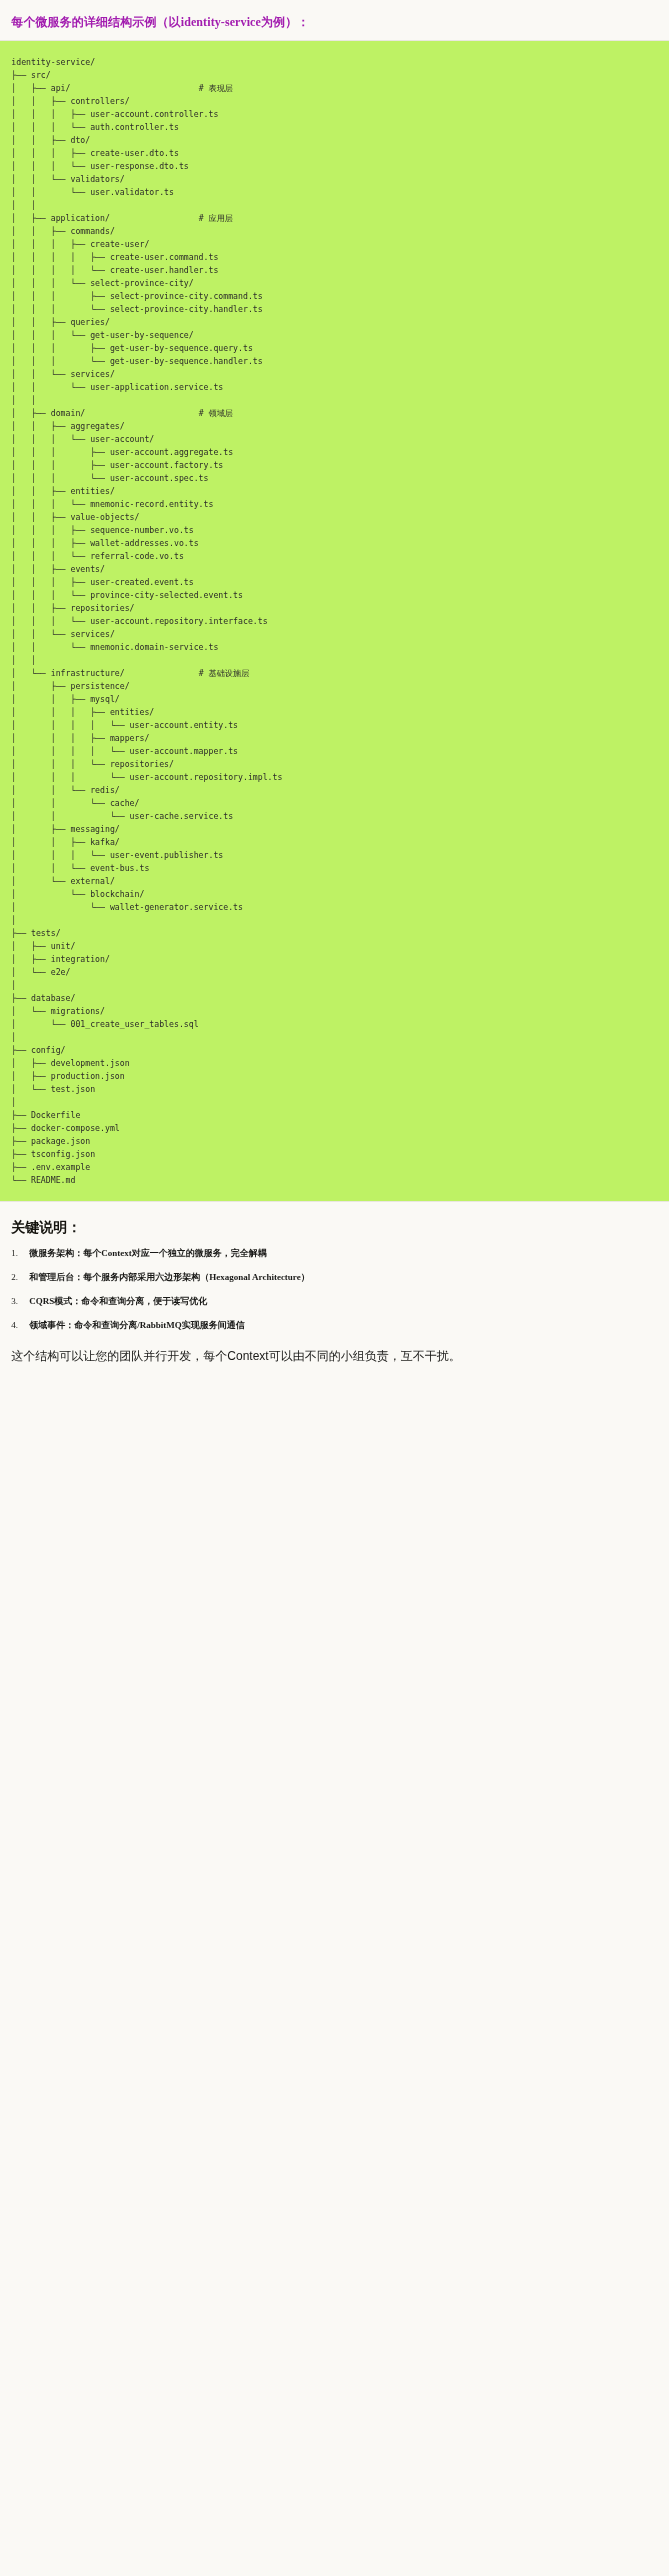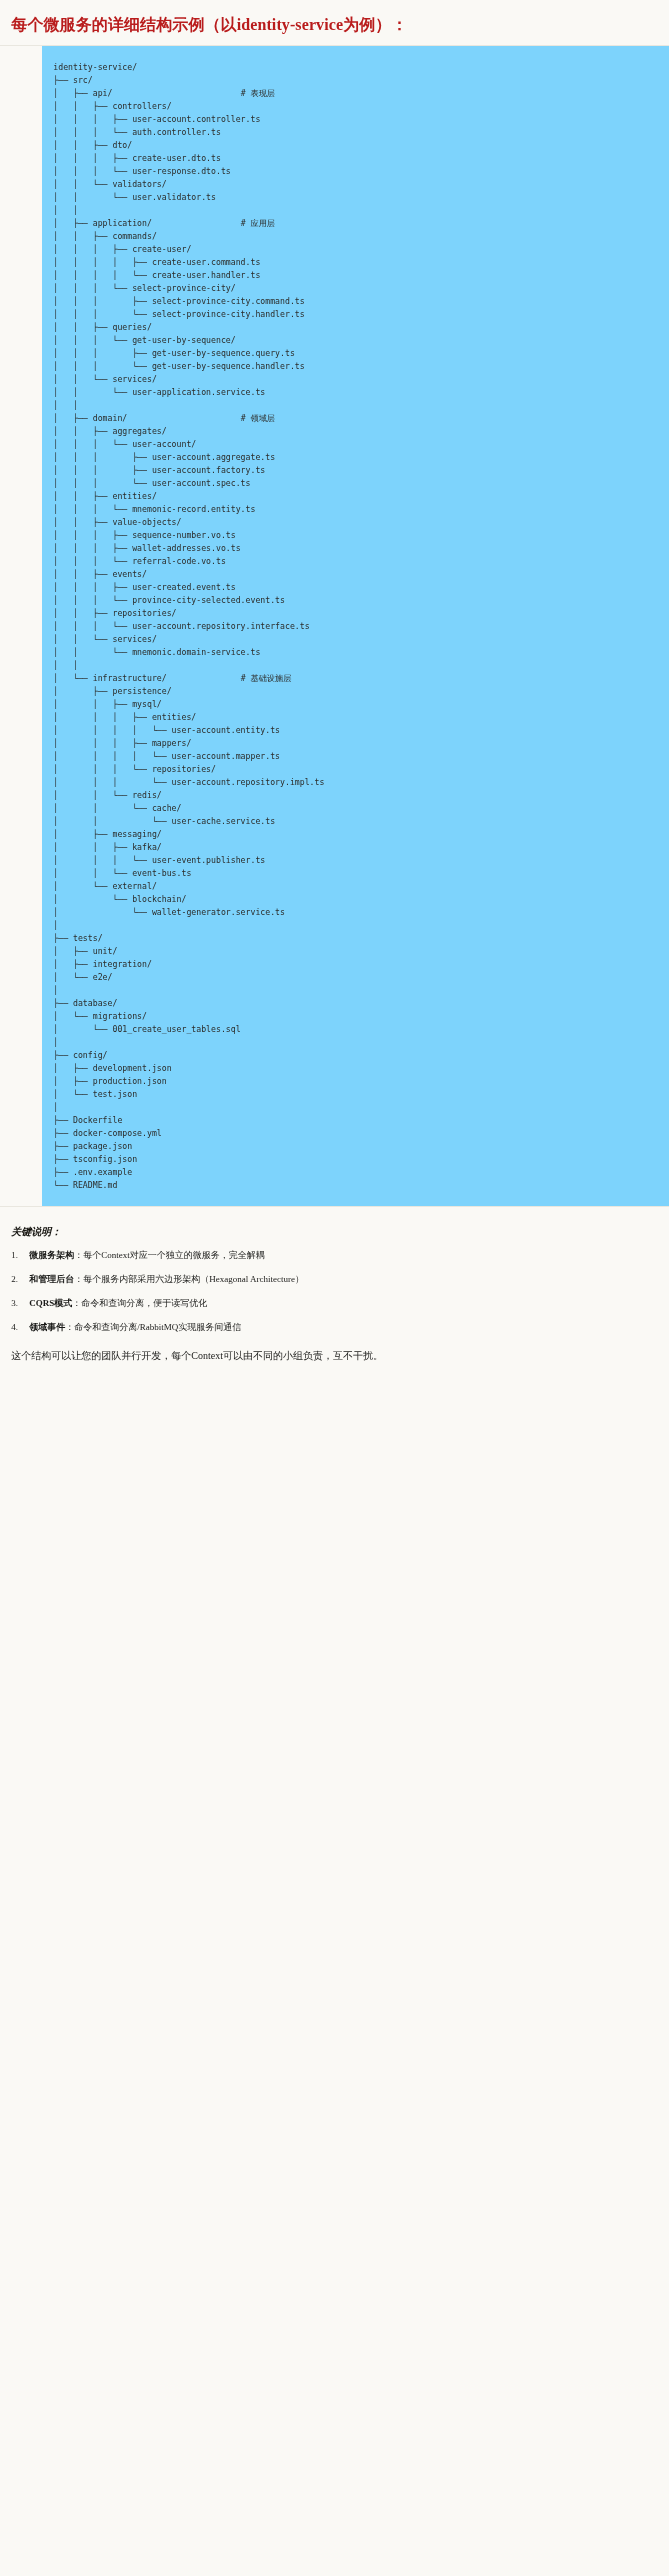--- a/index.html
+++ b/index.html
@@ -17,34 +17,33 @@
   }
 
   
   .page-header {
     padding: 13.8px 11.3px 10px 11.3px;
     background: #faf9f5;
     border-bottom: 0.6px solid #e9e7df;
   }
   .page-title {
     font-family: "Liberation Serif", serif;
-    font-size: 16px;
+    font-size: 12px;
     font-weight: bold;
     line-height: 1.35;
-    color: #b91c1c;
+    color: #a21caf;
     margin: 0;
     letter-spacing: 0.1px;
   }
 
   
   .tree-block {
     padding: 15px 11.3px 13.8px 11.3px;
-    background: #7dd3fc;
+    background: #bef264;
     overflow: hidden;
-    margin-left: 42px;
   }
   .tree-pre {
     margin: 0;
     font-family: "DejaVu Sans Mono", "Liberation Mono", monospace;
     font-size: 8.2px;
     line-height: 13px;
     color: #2b2b29;
     white-space: pre;
     letter-spacing: 0px;
     tab-size: 4;
@@ -59,46 +58,45 @@
   }
 
   
   .notes {
     padding: 11.3px 11.3px 5px 11.3px;
     background: #faf9f5;
     border-top: 0.6px solid #e9e7df;
   }
   .notes-title {
     font-family: "Liberation Serif", serif;
-    font-size: 10px;
+    font-size: 14px;
     font-weight: bold;
     color: #15140f;
     margin: 6.3px 0 10px 0;
-    font-style: italic;
   }
   .note-item {
     font-family: "Liberation Serif", serif;
     font-size: 9px;
     line-height: 1.55;
     color: #1a1a18;
     margin: 0 0 10px 0;
   }
   .note-item .num {
     font-weight: normal;
   }
   .note-item .term {
     font-weight: bold;
     padding-left: 9px;
   }
   .note-item .desc {
-    font-weight: normal;
+    font-weight: bold;
   }
   .closing {
-    font-family: Liberation Serif, serif;
-    font-size: 10px;
+    font-family: Liberation Sans, sans-serif;
+    font-size: 12px;
     line-height: 1.6;
     color: #1a1a18;
     margin: 13.8px 0 8.8px 0;
     padding-bottom: 7.5px;
   }
 </style>
 </head>
 <body>
 
 <div class="page-header">

